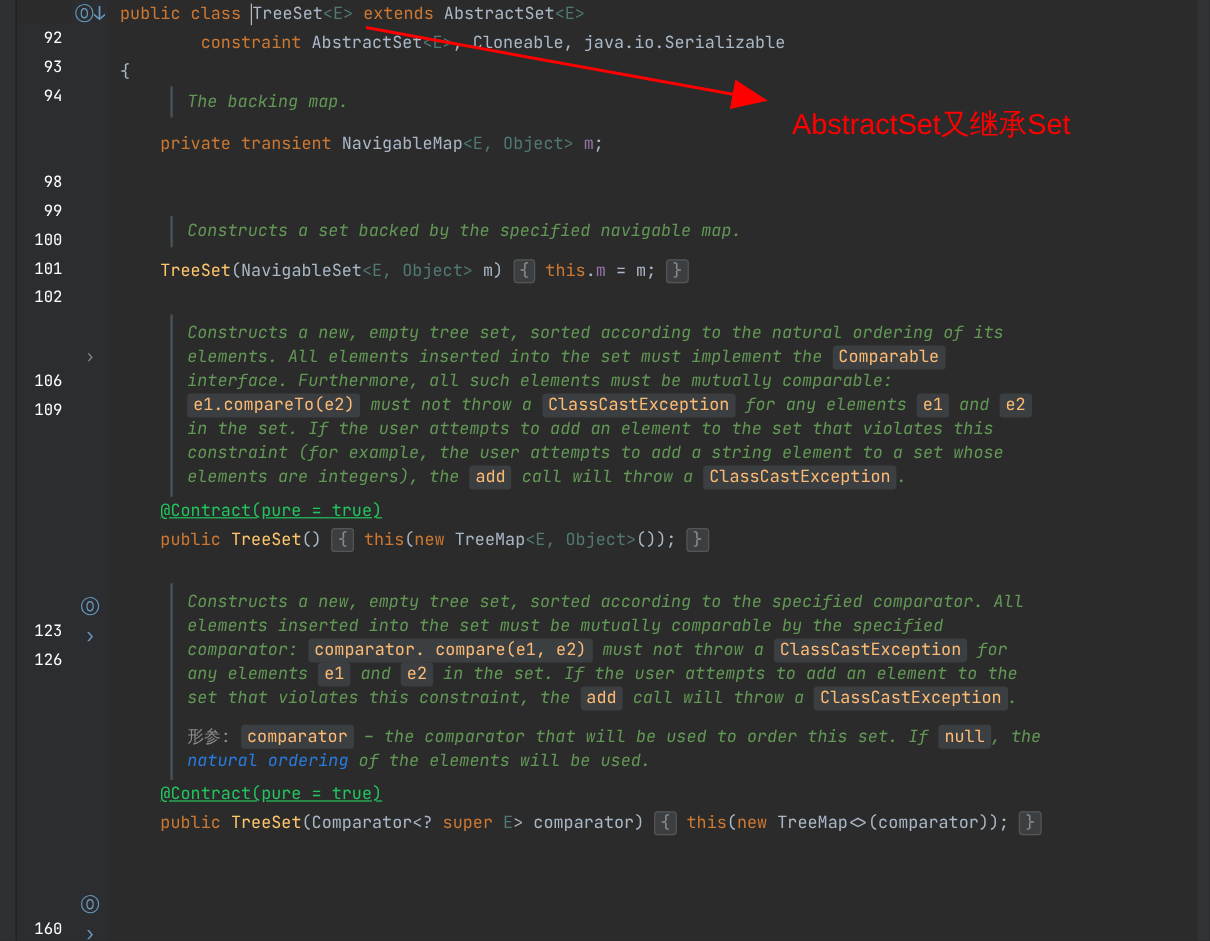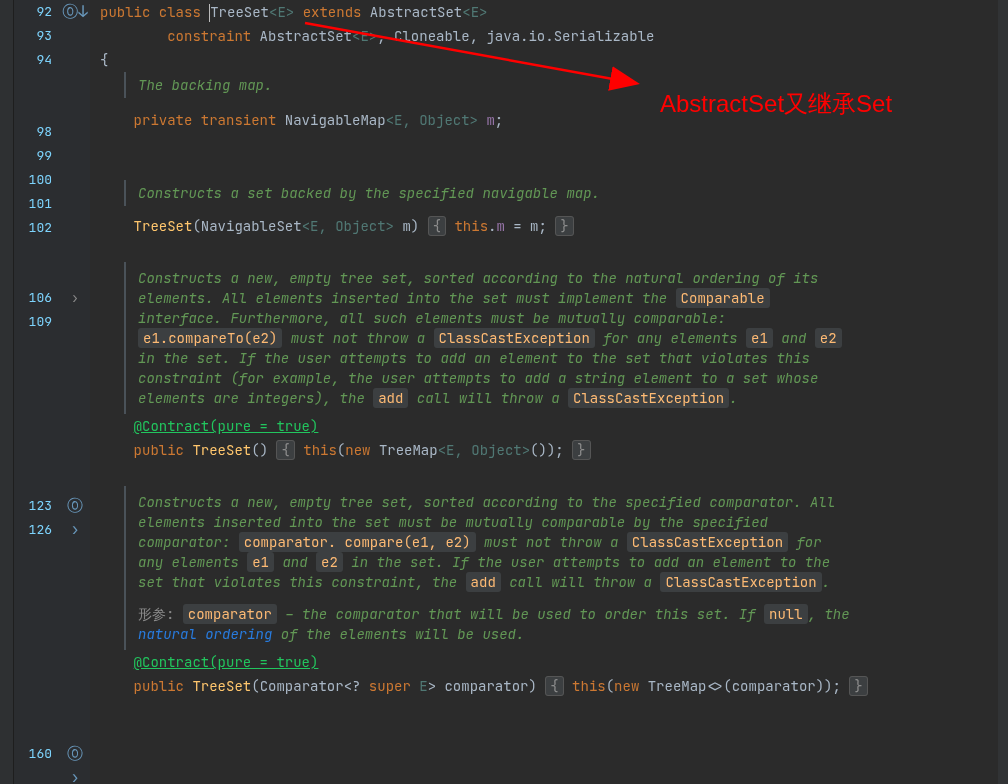--- a/index.html
+++ b/index.html
@@ -19,22 +19,23 @@
   background: #2e3032;
   border-right: 1px solid #1e1e1e;
   flex-shrink: 0;
 }
 .gutter {
   width: 46px;
   background: #2b2d30;
   flex-shrink: 0;
   text-align: right;
   padding-right: 8px;
-  color: #7dd3fc;
+  color: #ffffff;
   font-size: 13px;
+  margin-top: 20px;
 }
 .gutter-icons {
   width: 30px;
   background: #2b2d30;
   flex-shrink: 0;
   color: #787878;
   text-align: center;
   font-size: 14px;
 }
 .code-area {
@@ -64,21 +65,21 @@
 .contract { color: #22c55e; text-decoration: underline; }
 .folded {
   background: #3c3f41;
   color: #8c8c8c;
   border: 1px solid #555;
   padding: 0 4px;
   border-radius: 3px;
 }
 .doc-block {
   border-left: 2px solid #4a5259;
-  margin-left: 24px;
+  margin-left: 42px;
   padding: 6px 12px 6px 12px;
   line-height: 20px;
   max-width: 740px;
 }
 .doc-block.small { padding: 3px 12px; }
 .annotation-overlay {
   position: absolute;
   color: #ff0000;
   font-family: "Microsoft YaHei", sans-serif;
   font-size: 24px;

